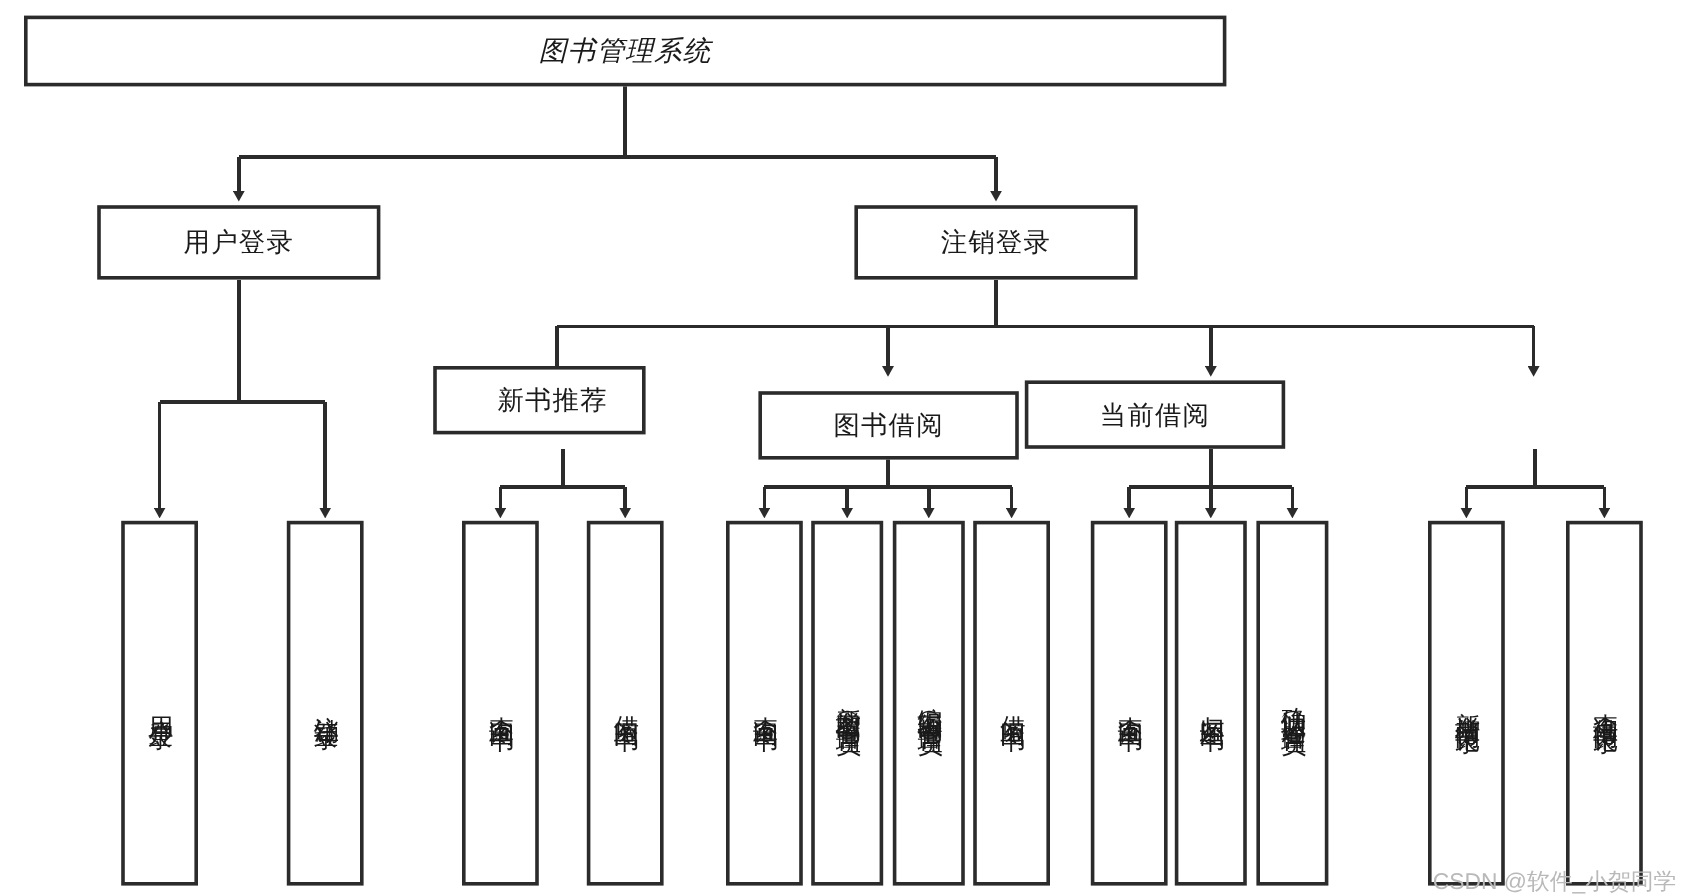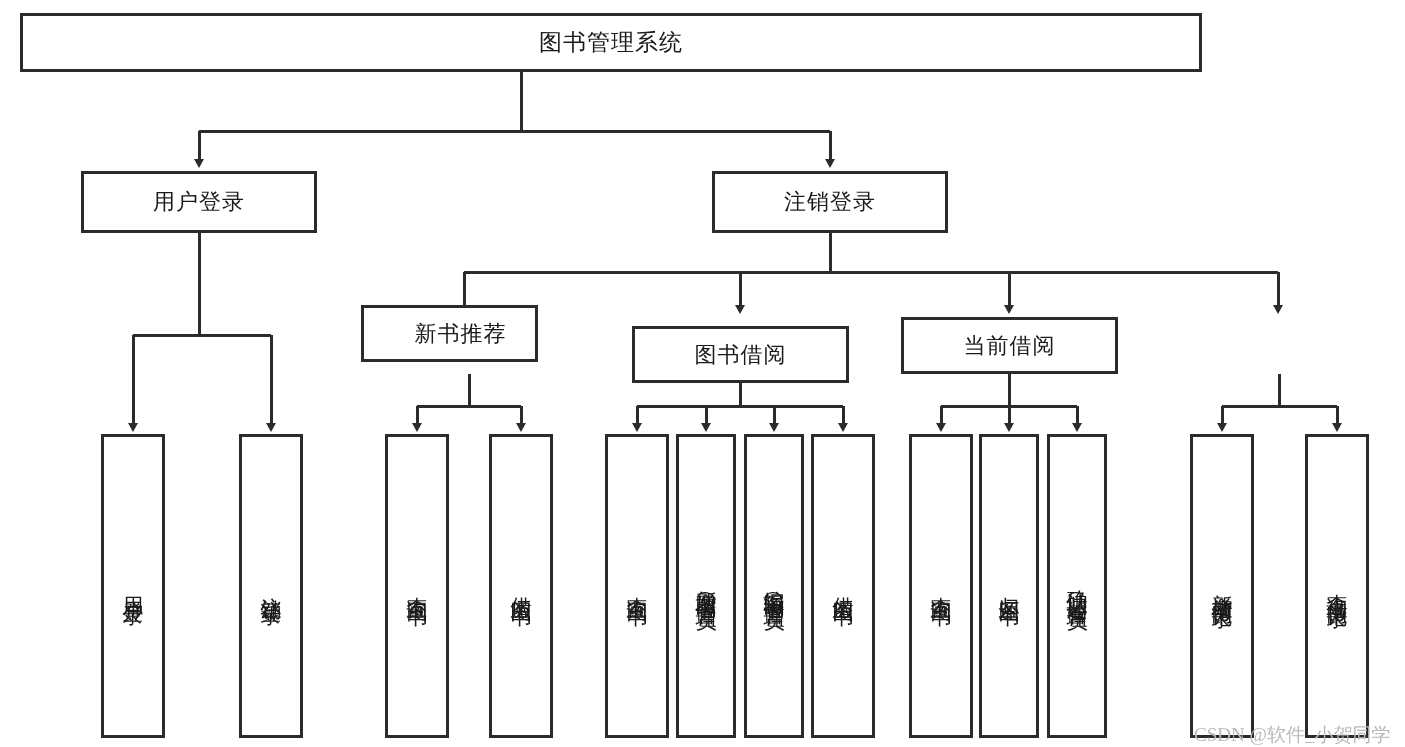--- a/index.html
+++ b/index.html
@@ -109,38 +109,38 @@
       <path d="M1009,406 L1009,424" marker-end="url(#arrow)"></path>
       <path d="M1077,406 L1077,424" marker-end="url(#arrow)"></path>
 
       <path d="M1279,374 L1279,406"></path>
       <path d="M1222,406 L1337,406"></path>
       <path d="M1222,406 L1222,424" marker-end="url(#arrow)"></path>
       <path d="M1337,406 L1337,424" marker-end="url(#arrow)"></path>
     </g>
   </svg>
 
-  <div class="node root" style="left:20px; top:13px; width:1182px; height:59px;">
+  <div class="node root" style="left:20px; top:13px; width:1002px; height:59px;font-style:italic;">
     <span class="label">图书管理系统</span>
   </div>
 
   <div class="node" style="left:81px; top:171px; width:236px; height:62px;">
     <span class="label">用户登录</span>
   </div>
   <div class="node" style="left:712px; top:171px; width:236px; height:62px;">
     <span class="label">注销登录</span>
   </div>
 
   <div class="node" style="left:361px; top:305px; width:177px; height:57px;padding-left:22px;">
     <span class="label">新书推荐</span>
   </div>
   <div class="node" style="left:632px; top:326px; width:217px; height:57px;">
     <span class="label">图书借阅</span>
   </div>
-  <div class="node" style="left:901px; top:317px; width:217px; height:57px;">
+  <div class="node" style="left:854px; top:317px; width:217px; height:57px;">
     <span class="label">当前借阅</span>
   </div>
 
   <div class="node vertical" style="left:101px; top:434px; width:64px; height:304px;">
     <span class="label">用户登录</span>
   </div>
   <div class="node vertical" style="left:239px; top:434px; width:64px; height:304px;">
     <span class="label">注销登录</span>
   </div>
 
@@ -174,15 +174,15 @@
     <span class="label">确认归还（管理员）</span>
   </div>
 
   <div class="node vertical" style="left:1190px; top:434px; width:64px; height:304px;">
     <span class="label">新增借阅记录</span>
   </div>
   <div class="node vertical" style="left:1305px; top:434px; width:64px; height:304px;">
     <span class="label">查询借阅记录</span>
   </div>
 
-  <div class="watermark" style="left:1194px; top:722px;font-family:Liberation Serif, serif;">CSDN @软件_小贺同学</div>
+  <div class="watermark" style="left:1194px; top:722px;">CSDN @软件_小贺同学</div>
 
 </div>
 
 </body></html>

